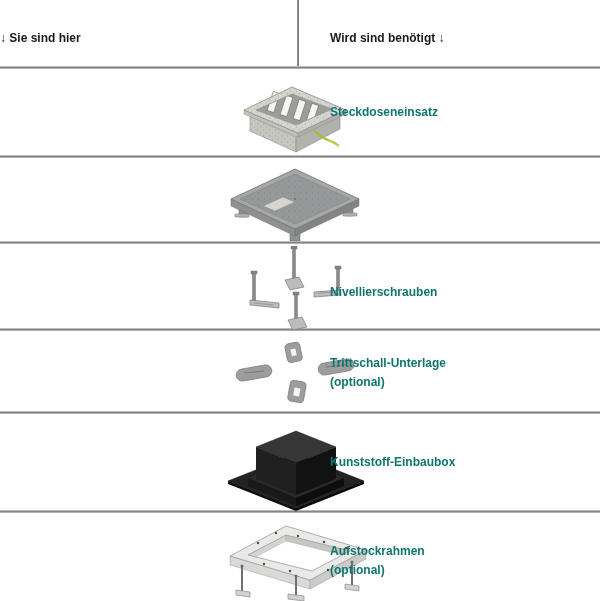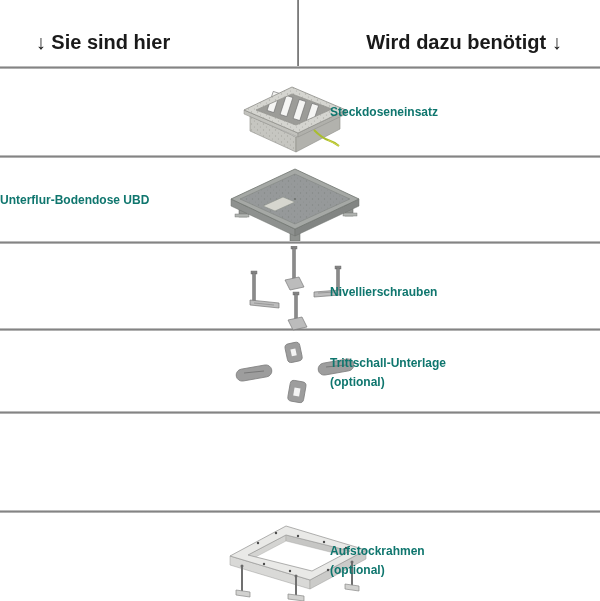--- a/index.html
+++ b/index.html
@@ -17,36 +17,36 @@
   }
   .row{position:absolute;left:0;width:600px;}
   .lbl{
     position:absolute;top:50%;transform:translateY(-50%);
     font-weight:bold;font-size:12px;line-height:19px;color:#0f766e;
     text-align:left;white-space:nowrap;
   }
   .lbl-right{left:330px;width:268px;}
   .lbl-left{left:0px;width:212px;}
   .hdr{
-    position:absolute;top:31px;font-weight:bold;font-size:20px;color:#1a1a1a;
-    text-align:center;white-space:nowrap;
+    position:absolute;top:31px;font-weight:bold;font-size:12px;color:#1a1a1a;
+    text-align:left;white-space:nowrap;
   }
   .hdr-left{left:0;width:206px;}
   .hdr-right{left:330px;width:268px;}
   .art{position:absolute;}
 </style>
 </head>
 <body>
 
 <div class="canvas">
 
   <div class="row" style="top:0;height:66px;">
     <div class="hdr hdr-left">↓ Sie sind hier</div>
     <div class="vline"></div>
-    <div class="hdr hdr-right">Wird dazu benötigt ↓</div>
+    <div class="hdr hdr-right">Wird sind benötigt ↓</div>
   </div>
 
   <div class="hline" style="top:66px"></div>
   <div class="hline" style="top:155px"></div>
   <div class="hline" style="top:241px"></div>
   <div class="hline" style="top:328px"></div>
   <div class="hline" style="top:411px"></div>
   <div class="hline" style="top:510px"></div>
 
   <div class="row" style="top:69px;height:86px;">
@@ -79,23 +79,20 @@
 
       <path d="M76,50 q8,8 14,10 t 11,6" fill="none" stroke="#a9bd2e" stroke-width="2"></path>
       <path d="M90,60 q6,3 11,6" fill="none" stroke="#d8d84a" stroke-width="0.9"></path>
     </svg>
     <div class="lbl lbl-right">
       <span>Steckdoseneinsatz</span>
     </div>
   </div>
 
   <div class="row" style="top:158px;height:83px;">
-    <div class="lbl lbl-left">
-      <span>Unterflur-Bodendose UBD</span>
-    </div>
     <svg class="art" style="left:227px;top:3px;" width="138" height="80" viewBox="0 0 138 80">
       <defs>
         <pattern id="spk2" width="6" height="6" patternUnits="userSpaceOnUse">
           <circle cx="1.5" cy="2" r="0.7" fill="#6f736f" opacity="0.5"></circle>
           <circle cx="4.5" cy="5" r="0.6" fill="#7d817d" opacity="0.4"></circle>
         </pattern>
       </defs>
 
       <rect x="12" y="44" width="8" height="12" fill="#8f928f" stroke="#666a66" stroke-width="0.5"></rect>
       <rect x="8" y="53" width="14" height="3" fill="#b2b5b2" stroke="#666a66" stroke-width="0.4"></rect>
@@ -154,20 +151,39 @@
       <rect x="60" y="47" width="6" height="8" fill="#f4f4f4" transform="rotate(10 63 50)"></rect>
       <line x1="10" y1="32" x2="30" y2="30" stroke="#787878" stroke-width="1"></line>
       <line x1="92" y1="26" x2="112" y2="24" stroke="#787878" stroke-width="1"></line>
     </svg>
     <div class="lbl lbl-right">
       <span>Trittschall-Unterlage</span><br>
       <span>(optional)</span>
     </div>
   </div>
 
+  <div class="row" style="top:414px;height:96px;">
+    <svg class="art" style="left:226px;top:7px;" width="140" height="92" viewBox="0 0 140 92">
+
+      <polygon points="2,60 70,87 70,90 2,63" fill="#0e0e0e"></polygon>
+      <polygon points="70,87 138,60 138,63 70,90" fill="#090909"></polygon>
+      <polygon points="2,60 70,33 138,60 70,87" fill="#232323" stroke="#000000" stroke-width="0.5"></polygon>
+
+      <polygon points="22,57 70,37 118,57 70,77" fill="#2a2a2a"></polygon>
+      <polygon points="22,57 70,77 70,85 22,65" fill="#191919"></polygon>
+      <polygon points="70,77 118,57 118,65 70,85" fill="#0d0d0d"></polygon>
+
+      <polygon points="30,26 70,42 70,74 30,58" fill="#202020"></polygon>
+      <polygon points="70,42 110,26 110,58 70,74" fill="#121212"></polygon>
+      <polygon points="30,26 70,10 110,26 70,42" fill="#363636" stroke="#000000" stroke-width="0.4"></polygon>
+    </svg>
+    <div class="lbl lbl-right">
+      <span>Kunststoff-Einbaubox</span>
+    </div>
+  </div>
 
   <div class="row" style="top:517px;height:88px;">
     <svg class="art" style="left:228px;top:3px;" width="142" height="84" viewBox="0 0 142 84">
 
       <polygon points="20,35 58,15 58,21 20,41" fill="#d4d4d2" stroke="#a2a2a0" stroke-width="0.4"></polygon>
       <polygon points="58,15 122,31 122,37 58,21" fill="#c6c6c4" stroke="#a2a2a0" stroke-width="0.4"></polygon>
 
       <polygon points="2,36 82,60 82,69 2,45" fill="#d9d9d7" stroke="#9c9c9a" stroke-width="0.5"></polygon>
       <polygon points="82,60 138,30 138,39 82,69" fill="#cbcbc9" stroke="#9c9c9a" stroke-width="0.5"></polygon>
 

